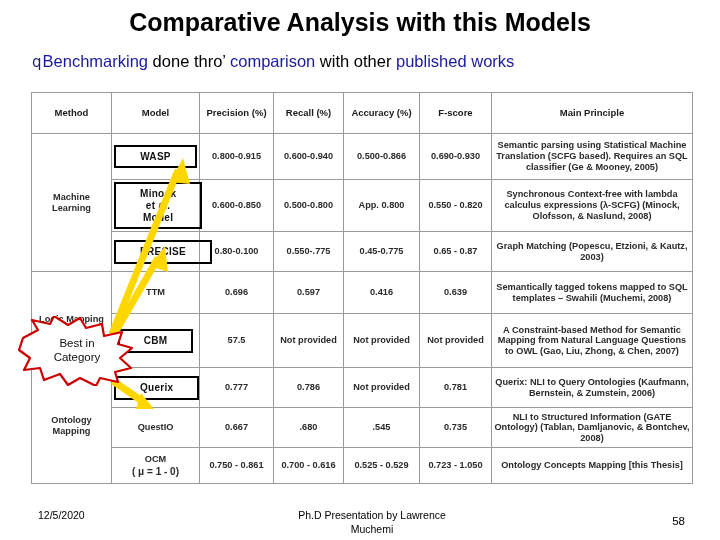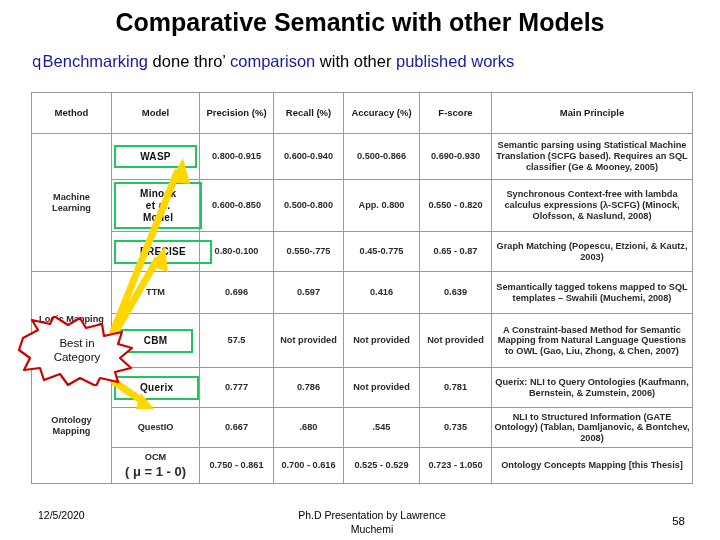--- a/index.html
+++ b/index.html
@@ -93,30 +93,30 @@
   }
   td.principle {
     font-size: 8.8px;
     font-weight: bold;
     color: #2b2b2b;
     padding: 3px 5px;
     line-height: 1.2;
   }
   .boxed {
     display: inline-block;
-    border: 2px solid #22c55e;
+    border: 2px solid #000000;
     padding: 4px 24px;
     font-size: 10px;
     font-weight: bold;
     color: #111111;
     letter-spacing: 0.3px;
   }
   .sub-note {
     display: block;
-    font-size: 13px;
+    font-size: 10px;
     font-weight: bold;
     margin-top: 1px;
   }
 
   
   col.c1 { width: 80px; }
   col.c2 { width: 88px; }
   col.c3 { width: 74px; }
   col.c4 { width: 70px; }
   col.c5 { width: 76px; }
@@ -177,21 +177,21 @@
     top: 515px;
     font-size: 11.5px;
     color: #000000;
   }
 </style>
 </head>
 <body>
 
 <div class="slide">
 
-  <div class="title">Comparative Semantic  with other Models</div>
+  <div class="title">Comparative Analysis  with this Models</div>
 
   <div class="subtitle">
     <span class="bullet-sq">q</span><span class="blue">Benchmarking</span><span class="black"> done thro’ </span><span class="blue">comparison</span><span class="black"> with other </span><span class="blue">published works</span>
   </div>
 
   <div class="tbl-wrap">
     <table class="main">
       <colgroup>
         <col class="c1">
           <col class="c2">

